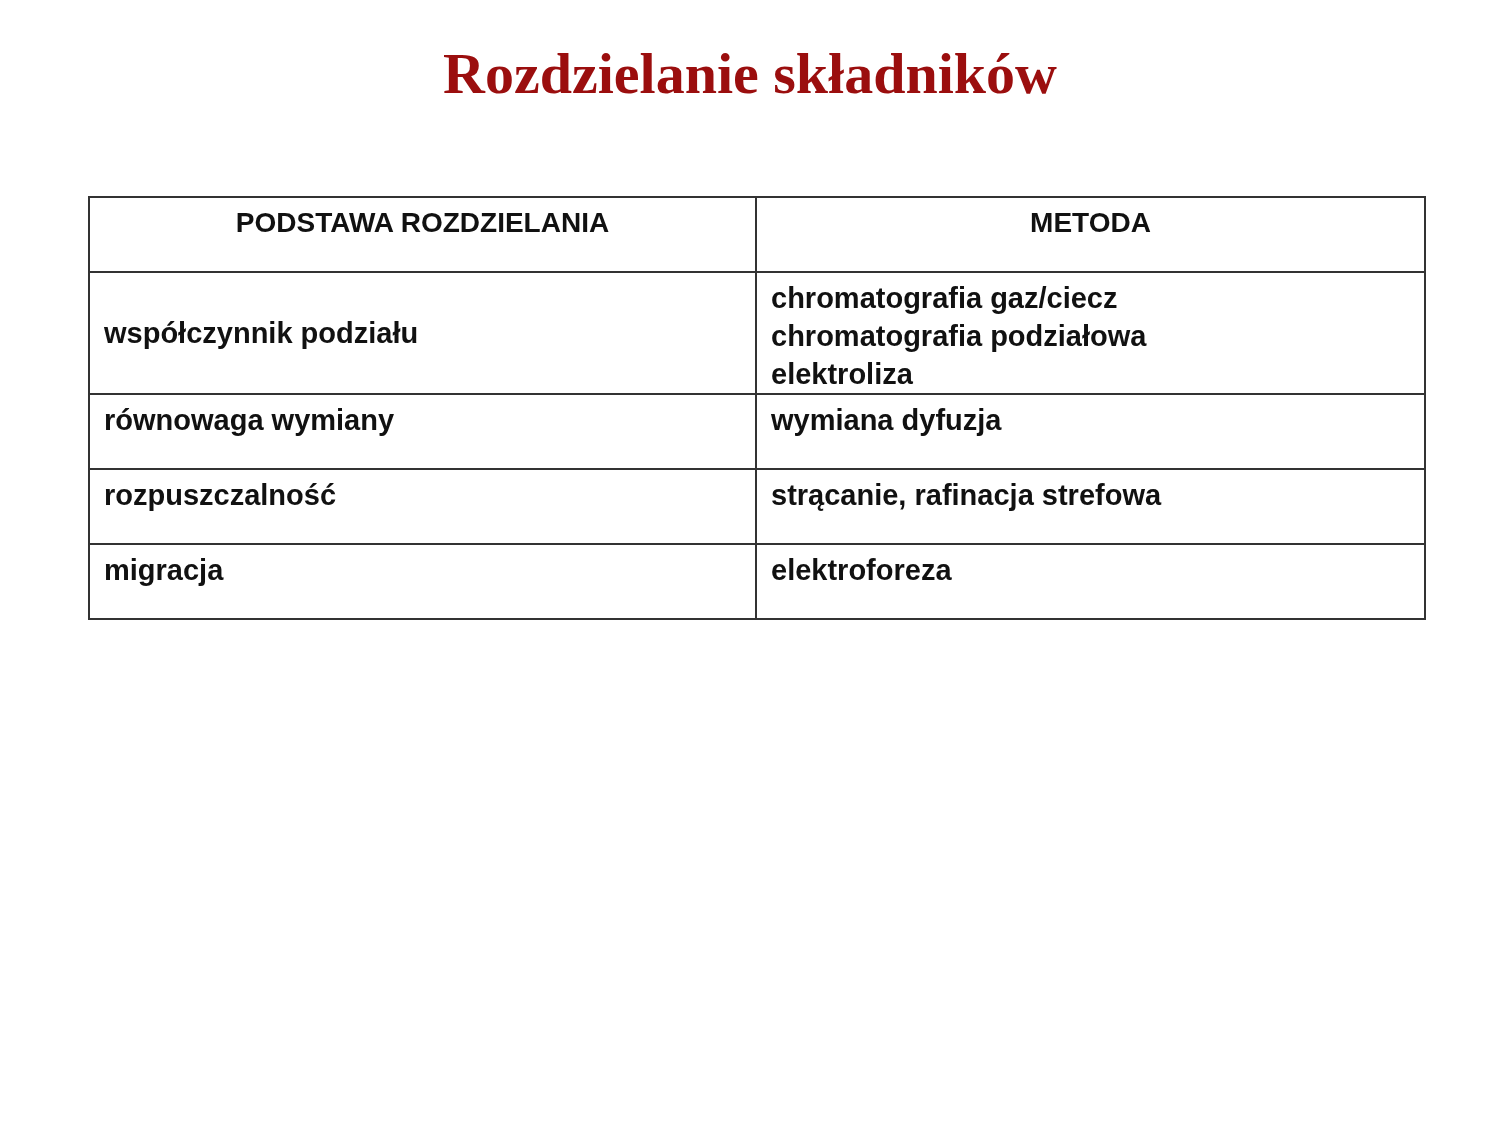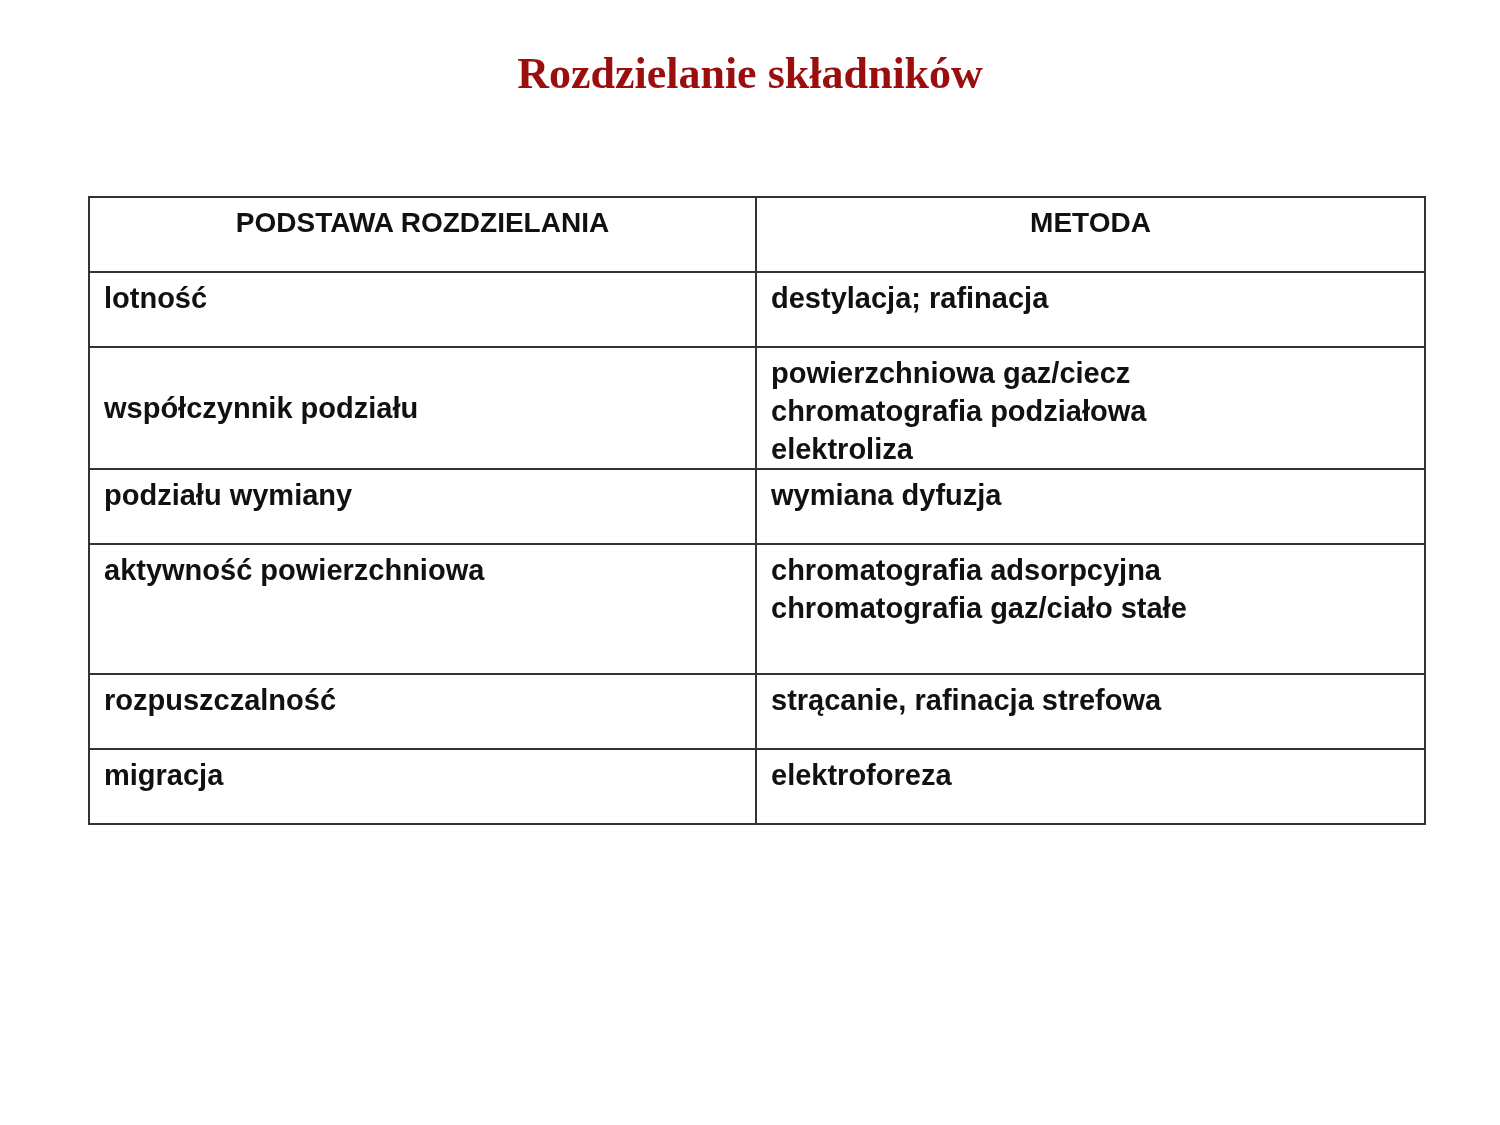--- a/index.html
+++ b/index.html
@@ -14,21 +14,21 @@
       overflow: hidden;
     }
     .title {
       position: absolute;
       left: 0;
       top: 42px;
       width: 1500px;
       text-align: center;
       font-family: "Liberation Serif", "DejaVu Serif", serif;
       font-weight: bold;
-      font-size: 44px;
+      font-size: 58px;
       color: #9b0e0e;
       line-height: 64px;
     }
     table.sep {
       position: absolute;
       left: 88px;
       top: 196px;
       width: 1336px;
       border-collapse: collapse;
       border: 2px solid #1a1a1a;
@@ -67,45 +67,32 @@
 <table class="sep">
   <colgroup>
       <col class="c1">
       <col class="c2">
     </colgroup>
   <tbody>
       <tr class="r-head">
     <th>PODSTAWA ROZDZIELANIA</th>
     <th>METODA</th>
   </tr>
-  <tr class="r-1">
-    <td>lotność</td>
-    <td>
-      <span class="line">destylacja; rafinacja</span>
-    </td>
-  </tr>
   <tr class="r2">
     <td class="vmid">współczynnik podziału</td>
     <td>
-      <span class="line">powierzchniowa gaz/ciecz</span>
+      <span class="line">chromatografia gaz/ciecz</span>
       <span class="line">chromatografia podziałowa</span>
       <span class="line">elektroliza</span>
     </td>
   </tr>
   <tr class="r-1">
-    <td>podziału wymiany</td>
+    <td>równowaga wymiany</td>
     <td>
       <span class="line">wymiana dyfuzja</span>
-    </td>
-  </tr>
-  <tr class="r3">
-    <td>aktywność powierzchniowa</td>
-    <td>
-      <span class="line">chromatografia adsorpcyjna</span>
-      <span class="line">chromatografia gaz/ciało stałe</span>
     </td>
   </tr>
   <tr class="r-1">
     <td>rozpuszczalność</td>
     <td>
       <span class="line">strącanie, rafinacja strefowa</span>
     </td>
   </tr>
   <tr class="r-1">
     <td>migracja</td>

